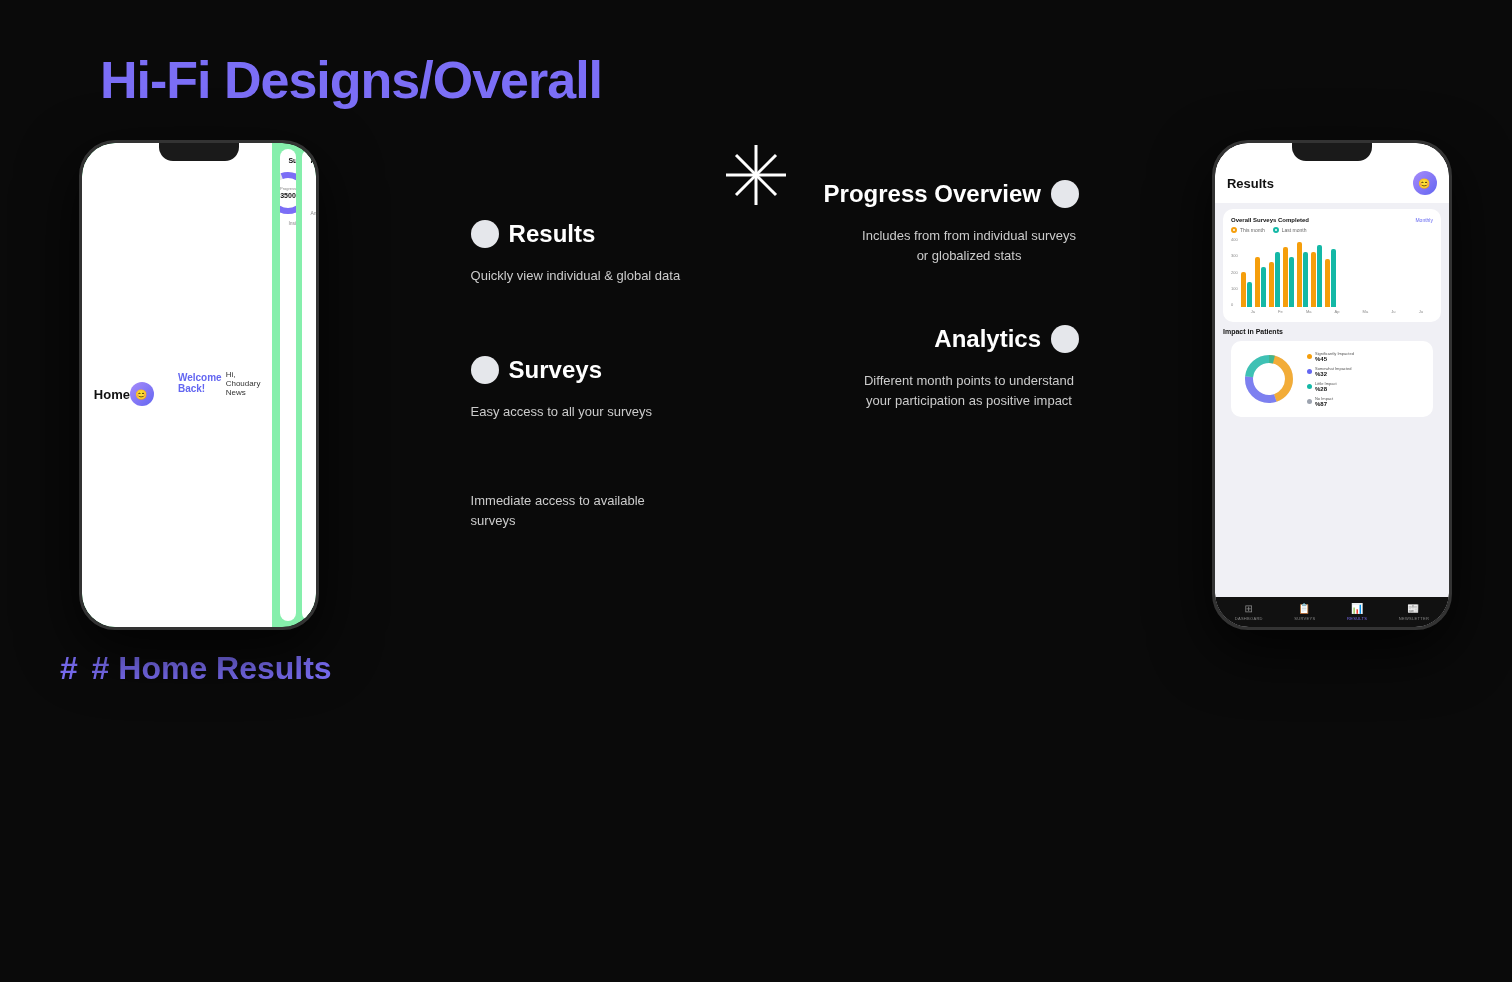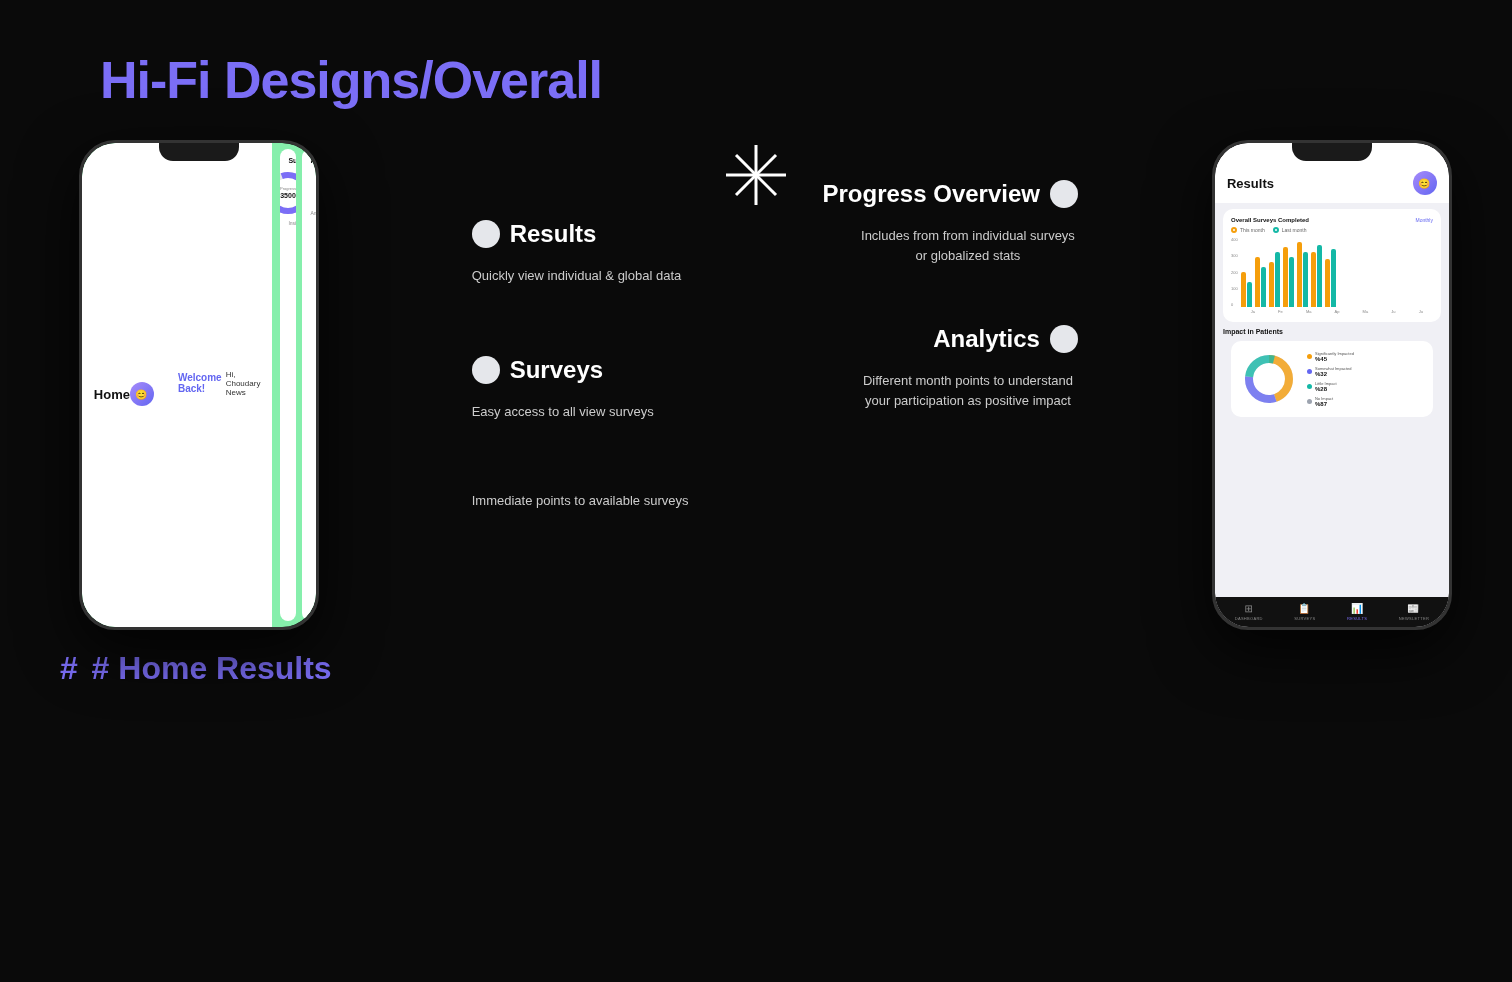--- a/index.html
+++ b/index.html
@@ -667,24 +667,24 @@
         <div class="callout-dot"></div>
         <span>Results</span>
       </div>
       <p class="callout-desc">Quickly view individual &amp; global data</p>
     </div>
     <div class="callout">
       <div class="callout-title">
         <div class="callout-dot"></div>
         <span>Surveys</span>
       </div>
-      <p class="callout-desc">Easy access to all view surveys</p>
+      <p class="callout-desc">Easy access to all your surveys</p>
     </div>
     <div class="callout">
-      <p class="callout-desc">Immediate points to available surveys</p>
+      <p class="callout-desc">Immediate access to available surveys</p>
     </div>
   </div>
 
   <div class="callouts-right">
     <div class="callout" style="align-items:flex-end;">
       <div class="callout-title-right">
         <span>Progress Overview</span>
         <div class="callout-dot"></div>
       </div>
       <p class="callout-desc-right">Includes from from individual surveys or globalized stats</p>

